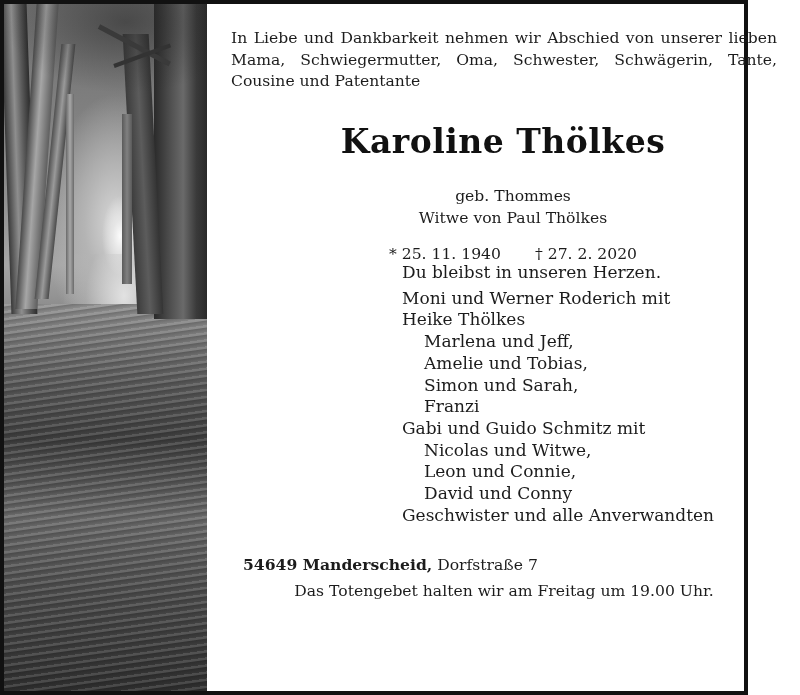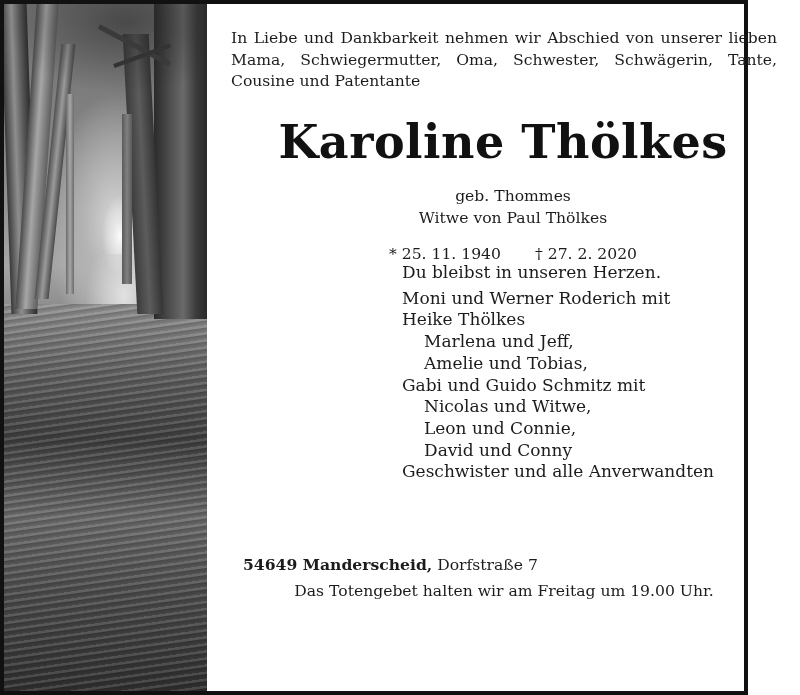--- a/index.html
+++ b/index.html
@@ -42,21 +42,21 @@
       font-size: 15.6px; line-height: 21.5px;
       text-align: justify;
       text-align-last: left;
       margin: 0;
     }
     .name {
       position: absolute; left: 0; top: 113px; width: 592px;
       text-align: center;
       font-family: "DejaVu Serif", serif;
       font-weight: bold;
-      font-size: 46px;
+      font-size: 33px;
       line-height: 50px;
       letter-spacing: 0.5px;
       color: #111111;
       margin: 0;
     }
     .centered {
       position: absolute; left: 0; width: 592px;
       text-align: center;
       font-size: 15.6px; line-height: 21.5px;
       margin: 10px;
@@ -118,20 +118,22 @@
     <p class="centered dates">
       <span>* 25. 11. 1940</span><span class="gap"></span><span>† 27. 2. 2020</span>
     </p>
 
     <ul class="mourners">
       <li class="motto">Du bleibst in unseren Herzen.</li>
       <li>Moni und Werner Roderich mit</li>
       <li>Heike Thölkes</li>
       <li class="indent">Marlena und Jeff,</li>
       <li class="indent">Amelie und Tobias,</li>
+      <li class="indent">Simon und Sarah,</li>
+      <li class="indent">Franzi</li>
       <li>Gabi und Guido Schmitz mit</li>
       <li class="indent">Nicolas und Witwe,</li>
       <li class="indent">Leon und Connie,</li>
       <li class="indent">David und Conny</li>
       <li>Geschwister und alle Anverwandten</li>
     </ul>
 
     <div class="footer">
       <p class="address"><b>54649 Manderscheid,</b><span> Dorfstraße 7</span></p>
       <p class="prayer">Das Totengebet halten wir am Freitag um 19.00 Uhr.</p>

